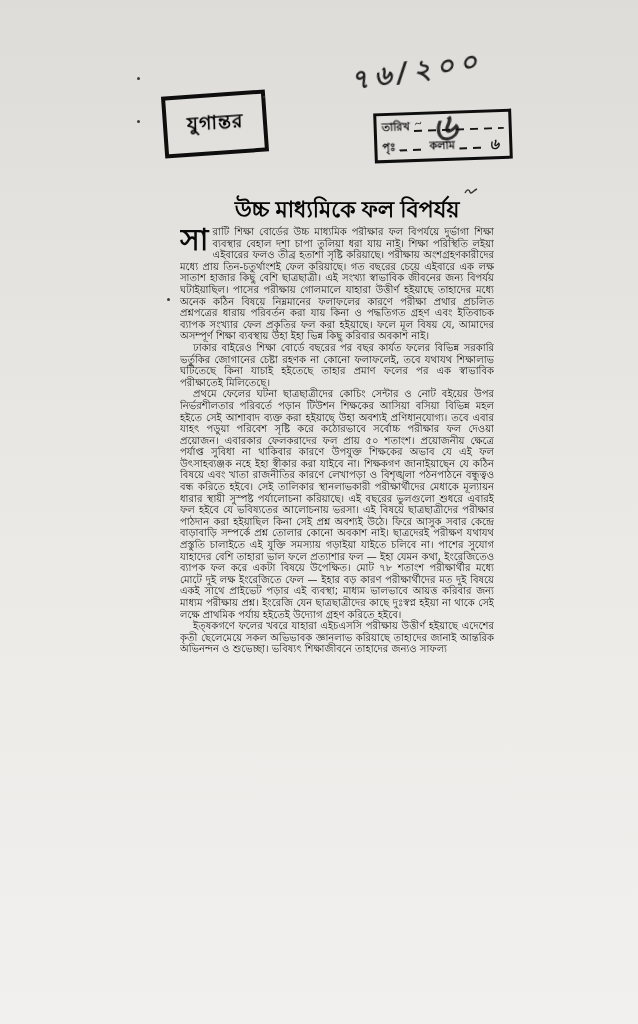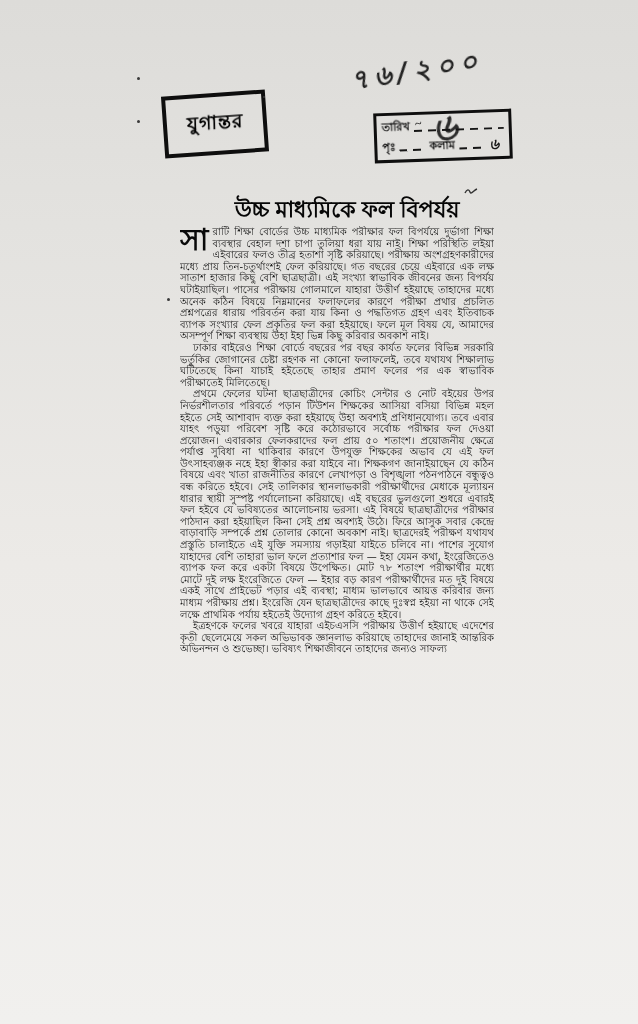--- a/index.html
+++ b/index.html
@@ -141,21 +141,21 @@
     <p>
       <span class="dropcap">সা</span><span>রাটি শিক্ষা বোর্ডের উচ্চ মাধ্যমিক পরীক্ষার ফল বিপর্যয়ে দুর্ভাগা শিক্ষা ব্যবস্থার বেহাল দশা চাপা তুলিয়া ধরা যায় নাই। শিক্ষা পরিস্থিতি লইয়া এইবারের ফলও তীব্র হতাশা সৃষ্টি করিয়াছে। পরীক্ষায় অংশগ্রহণকারীদের মধ্যে প্রায় তিন-চতুর্থাংশই ফেল করিয়াছে। গত বছরের চেয়ে এইবারে এক লক্ষ সাতাশ হাজার কিছু বেশি ছাত্রছাত্রী। এই সংখ্যা স্বাভাবিক জীবনের জন্য বিপর্যয় ঘটাইয়াছিল। পাসের পরীক্ষায় গোলমালে যাহারা উত্তীর্ণ হইয়াছে তাহাদের মধ্যে অনেক কঠিন বিষয়ে নিম্নমানের ফলাফলের কারণে পরীক্ষা প্রথার প্রচলিত প্রশ্নপত্রের ধারায় পরিবর্তন করা যায় কিনা ও পদ্ধতিগত গ্রহণ এবং ইতিবাচক ব্যাপক সংখ্যার ফেল প্রকৃতির ফল করা হইয়াছে। ফলে মূল বিষয় যে, আমাদের অসম্পূর্ণ শিক্ষা ব্যবস্থায় উহা ইহা ভিন্ন কিছু করিবার অবকাশ নাই।</span>
     </p>
     <p>
       <span>ঢাকার বাইরেও শিক্ষা বোর্ডে বছরের পর বছর কার্যত ফলের বিভিন্ন সরকারি ভর্তুকির জোগানের চেষ্টা রহণক না কোনো ফলাফলেই, তবে যথাযথ শিক্ষালাভ ঘটিতেছে কিনা যাচাই হইতেছে তাহার প্রমাণ ফলের পর এক স্বাভাবিক পরীক্ষাতেই মিলিতেছে।</span>
     </p>
     <p>
       <span>প্রথমে ফেলের ঘটনা ছাত্রছাত্রীদের কোচিং সেন্টার ও নোট বইয়ের উপর নির্ভরশীলতার পরিবর্তে পড়ান টিউশন শিক্ষকের আসিয়া বসিয়া বিভিন্ন মহল হইতে সেই আশাবাদ ব্যক্ত করা হইয়াছে উহা অবশ্যই প্রণিধানযোগ্য। তবে এবার যাহৎ পড়ুয়া পরিবেশ সৃষ্টি করে কঠোরভাবে সর্বোচ্চ পরীক্ষার ফল দেওয়া প্রয়োজন। এবারকার ফেলকরাদের ফল প্রায় ৫০ শতাংশ। প্রয়োজনীয় ক্ষেত্রে পর্যাপ্ত সুবিধা না থাকিবার কারণে উপযুক্ত শিক্ষকের অভাব যে এই ফল উৎসাহব্যঞ্জক নহে ইহা স্বীকার করা যাইবে না। শিক্ষকগণ জানাইয়াছেন যে কঠিন বিষয়ে এবং খাতা রাজনীতির কারণে লেখাপড়া ও বিশৃঙ্খলা পঠনপাঠনে বন্ধুত্বও বন্ধ করিতে হইবে। সেই তালিকার স্থানলাভকারী পরীক্ষার্থীদের মেধাকে মূল্যায়ন ধারার স্থায়ী সুস্পষ্ট পর্যালোচনা করিয়াছে। এই বছরের ভুলগুলো শুধরে এবারই ফল হইবে যে ভবিষ্যতের আলোচনায় ভরসা। এই বিষয়ে ছাত্রছাত্রীদের পরীক্ষার পাঠদান করা হইয়াছিল কিনা সেই প্রশ্ন অবশ্যই উঠে। ফিরে আসুক সবার কেন্দ্রে বাড়াবাড়ি সম্পর্কে প্রশ্ন তোলার কোনো অবকাশ নাই। ছাত্রদেরই পরীক্ষণ যথাযথ প্রস্তুতি চালাইতে এই যুক্তি সমস্যায় গড়াইয়া যাইতে চলিবে না। পাশের সুযোগ যাহাদের বেশি তাহারা ভাল ফলে প্রত্যাশার ফল — ইহা যেমন কথা, ইংরেজিতেও ব্যাপক ফল করে একটা বিষয়ে উপেক্ষিত। মোট ৭৮ শতাংশ পরীক্ষার্থীর মধ্যে মোটে দুই লক্ষ ইংরেজিতে ফেল — ইহার বড় কারণ পরীক্ষার্থীদের মত দুই বিষয়ে একই সাথে প্রাইভেট পড়ার এই ব্যবস্থা; মাধ্যম ভালভাবে আয়ত্ত করিবার জন্য মাধ্যম পরীক্ষায় প্রশ্ন। ইংরেজি যেন ছাত্রছাত্রীদের কাছে দুঃস্বপ্ন হইয়া না থাকে সেই লক্ষে প্রাথমিক পর্যায় হইতেই উদ্যোগ গ্রহণ করিতে হইবে।</span>
     </p>
     <p>
-      <span>ইত্রহণকে ফলের খবরে যাহারা এইচএসসি পরীক্ষায় উত্তীর্ণ হইয়াছে এদেশের কৃতী ছেলেমেয়ে সকল অভিভাবক জ্ঞানলাভ করিয়াছে তাহাদের জানাই আন্তরিক অভিনন্দন ও শুভেচ্ছা। ভবিষ্যৎ শিক্ষাজীবনে তাহাদের জন্যও সাফল্য</span>
+      <span>ইত্ষকগণে ফলের খবরে যাহারা এইচএসসি পরীক্ষায় উত্তীর্ণ হইয়াছে এদেশের কৃতী ছেলেমেয়ে সকল অভিভাবক জ্ঞানলাভ করিয়াছে তাহাদের জানাই আন্তরিক অভিনন্দন ও শুভেচ্ছা। ভবিষ্যৎ শিক্ষাজীবনে তাহাদের জন্যও সাফল্য</span>
     </p>
   </div>
 
   <span class="speckle sp1"></span>
   <span class="speckle sp2"></span>
   <span class="speckle sp3"></span>
   <span class="speckle sp4"></span>
 
 </div>
 

